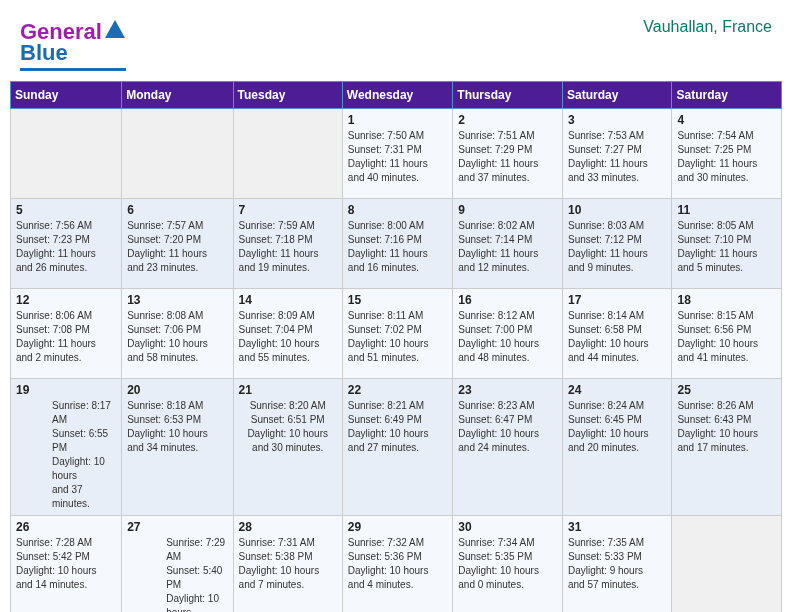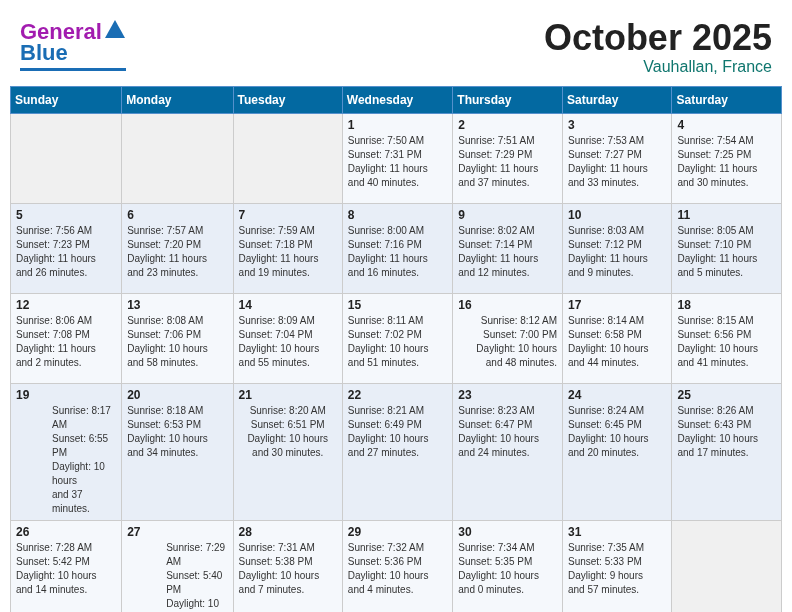--- a/index.html
+++ b/index.html
@@ -46,21 +46,21 @@
       font-size: 16px;
       color: #0f766e;
     }
     .calendar {
       width: 100%;
       border-collapse: collapse;
       margin-top: 6px;
       font-size: 11px;
     }
     .calendar thead tr th {
-      background-color: #0369a1;
+      background-color: #4c1d95;
       color: #fff;
       padding: 6px 4px;
       text-align: left;
       font-size: 12px;
       font-weight: bold;
       border: 1px solid #5590cc;
     }
     .calendar tbody tr td {
       vertical-align: top;
       border: 1px solid #ccc;
@@ -104,21 +104,20 @@
           <polygon points="11,2 21,20 1,20" fill="#1a6db4"></polygon>
         </svg>
       </span>
     </div>
     <div style="display:flex;align-items:center;margin-top:-6px;">
       <span class="logo-blue" style="color:#1a6db4;font-size:22px;font-weight:bold;">Blue</span>
     </div>
     <div class="logo-underline"></div>
   </div>
   <div class="title-section">
-    <div class="month-title">October 2025</div>
     <div class="location">Vauhallan, France</div>
   </div>
 </div>
 
 <table class="calendar">
   <thead>
     <tr>
     <th>Sunday</th>
         <th>Monday</th>
         <th>Tuesday</th>
@@ -237,21 +236,21 @@
         </td>
         <td>
           <span class="day-number">15</span>
           <div class="day-info" style="white-space: pre-line;">Sunrise: 8:11 AM
 Sunset: 7:02 PM
 Daylight: 10 hours
 and 51 minutes.</div>
         </td>
         <td>
           <span class="day-number">16</span>
-          <div class="day-info" style="white-space: pre-line; text-align: right;">Sunrise: 8:12 AM
+          <div class="day-info" style="white-space: pre-line;">Sunrise: 8:12 AM
 Sunset: 7:00 PM
 Daylight: 10 hours
 and 48 minutes.</div>
         </td>
         <td>
           <span class="day-number">17</span>
           <div class="day-info" style="white-space: pre-line;">Sunrise: 8:14 AM
 Sunset: 6:58 PM
 Daylight: 10 hours
 and 44 minutes.</div>

